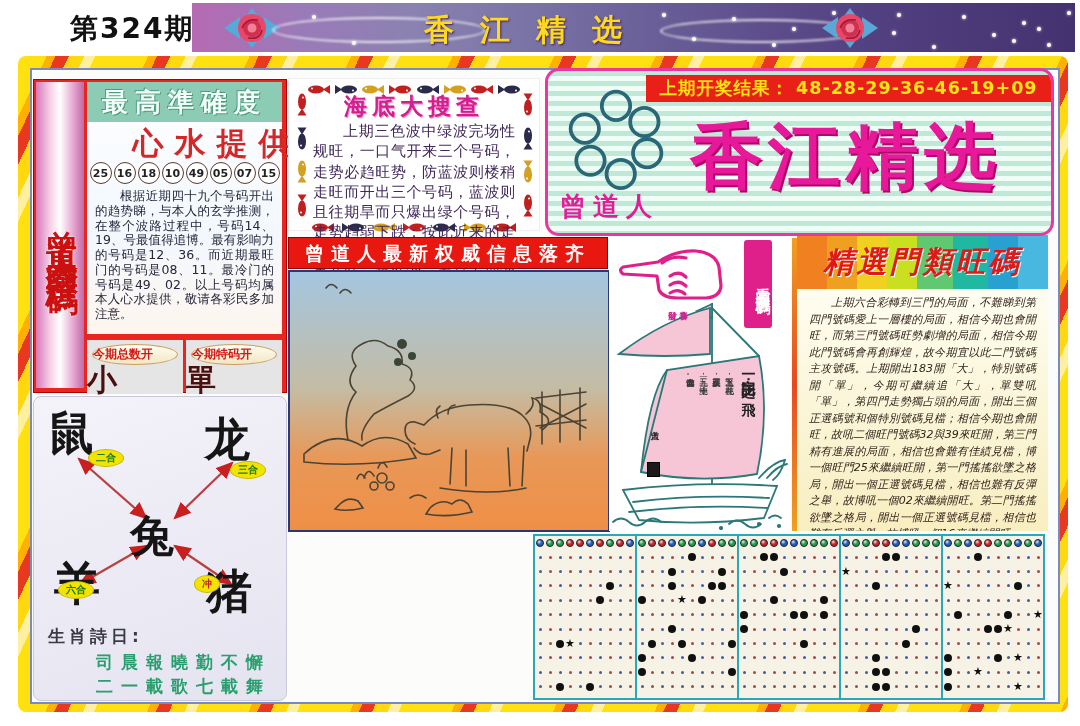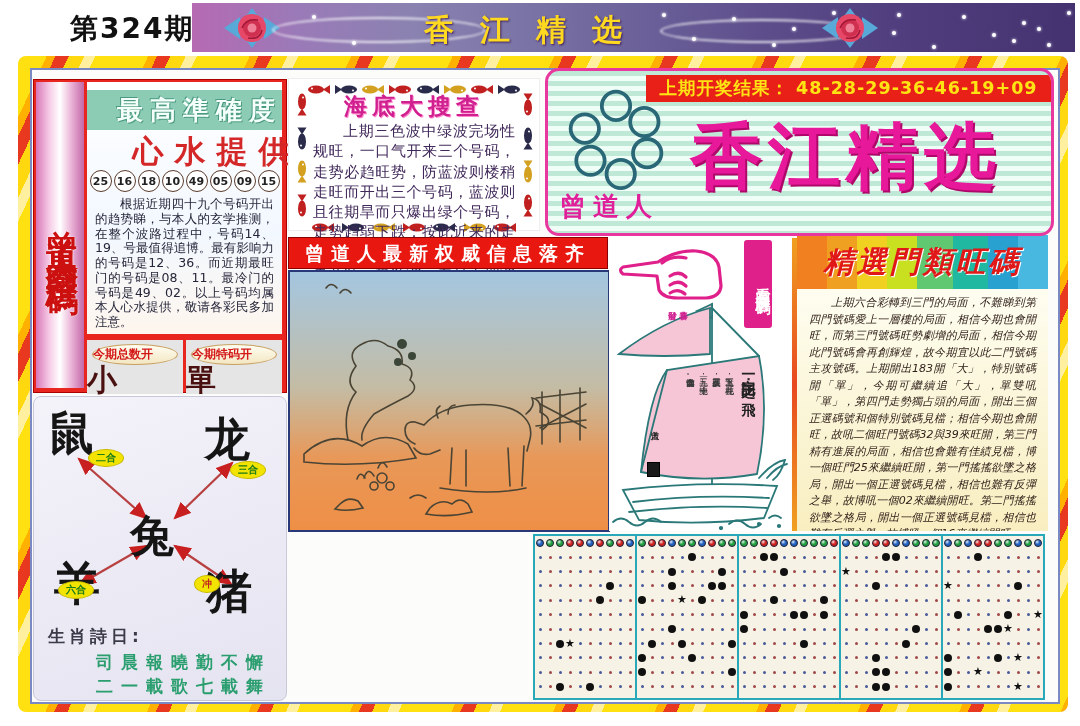--- a/index.html
+++ b/index.html
@@ -22,22 +22,22 @@
       background:repeating-linear-gradient(115deg,#ffe010 0 26px,#ffb000 26px 34px,#e83820 34px 46px,#ffd810 46px 60px,#fff0a0 60px 70px,#ffe010 70px 92px);}
   .content{left:30px;top:68px;width:1026px;height:632px;background:#fcfcfa;border:2px solid #7a88c4;}
   
   .red-panel{left:33px;top:79px;width:252px;height:312px;background:#e8251f;border:1px solid #a00;}
   .v-title{left:36px;top:82px;width:48px;height:306px;
       background:linear-gradient(90deg,#d878b8 0%,#f6cce6 28%,#ffffff 50%,#eab2d6 74%,#c368a8 100%);
       writing-mode:vertical-rl;text-orientation:upright;font-size:33px;font-weight:bold;color:#cc1010;
       font-family:"DejaVu Serif",serif;text-align:center;letter-spacing:9px;text-shadow:0 0 2px #fff;}
   .tips-box{left:87px;top:82px;width:195px;height:252px;background:linear-gradient(180deg,#ffffff 0%,#f2f8ff 60%,#fef6ee 100%);}
   .tips-head{width:100%;height:40px;background:#8ccbb4;color:#f4fff9;font-size:26px;font-weight:bold;
-      letter-spacing:7px;text-align:right;line-height:40px;font-family:"DejaVu Serif",serif;
-      text-shadow:1px 1px 0 #4a9a80,-1px -1px 0 #4a9a80;margin-top:8px;}
+      letter-spacing:7px;text-align:center;line-height:40px;font-family:"DejaVu Serif",serif;
+      text-shadow:1px 1px 0 #4a9a80,-1px -1px 0 #4a9a80;}
   .tips-sub{width:100%;height:40px;color:#d42828;font-size:31px;font-weight:bold;letter-spacing:11px;
       text-align:center;line-height:42px;font-family:"DejaVu Serif",serif;margin-left:32px;}
   .tips-nums{width:100%;height:24px;display:flex;justify-content:center;gap:2px;}
   .circle-num{width:20px;height:20px;border:1.5px solid #5a3a2a;border-radius:50%;font-size:11px;
       font-weight:bold;color:#222;display:inline-flex;align-items:center;justify-content:center;background:#fff;}
   .tips-body{padding:3px 8px 0 8px;font-size:12.5px;line-height:1.18;color:#26263a;text-align:justify;text-indent:2em;}
   .forecast-cell{top:340px;width:96px;height:54px;background:#e5e5e5;text-align:left;}
   .fc-left{left:87px;} .fc-right{left:186px;}
   .fc-oval{margin:4px auto 0;width:84px;height:19px;background:linear-gradient(#fffef2,#f3e6c2);
       border:1px solid #c8a060;border-radius:50%;font-size:12px;font-weight:bold;color:#d41818;line-height:19px;}
@@ -163,21 +163,21 @@
 <div class="abs tips-box">
   <div class="tips-head">最高準確度</div>
   <div class="tips-sub">心水提供</div>
   <div class="tips-nums" id="tips-numbers">
       <span class="circle-num">25</span>
       <span class="circle-num">16</span>
       <span class="circle-num">18</span>
       <span class="circle-num">10</span>
       <span class="circle-num">49</span>
       <span class="circle-num">05</span>
-      <span class="circle-num">09</span>
+      <span class="circle-num">07</span>
       <span class="circle-num">15</span>
     </div>
   <div class="tips-body">根据近期四十九个号码开出的趋势睇，与本人的玄学推测，在整个波路过程中，号码14、19、号最值得追博。最有影响力的号码是12、36。而近期最旺门的号码是08、11。最冷门的号码是49、02。以上号码均属本人心水提供，敬请各彩民多加注意。</div>
 </div>
 <div class="abs forecast-cell fc-left">
   <div class="fc-oval">今期总数开</div>
   <div class="fc-val">小</div>
 </div>
 <div class="abs forecast-cell fc-right">
   <div class="fc-oval">今期特码开</div>

